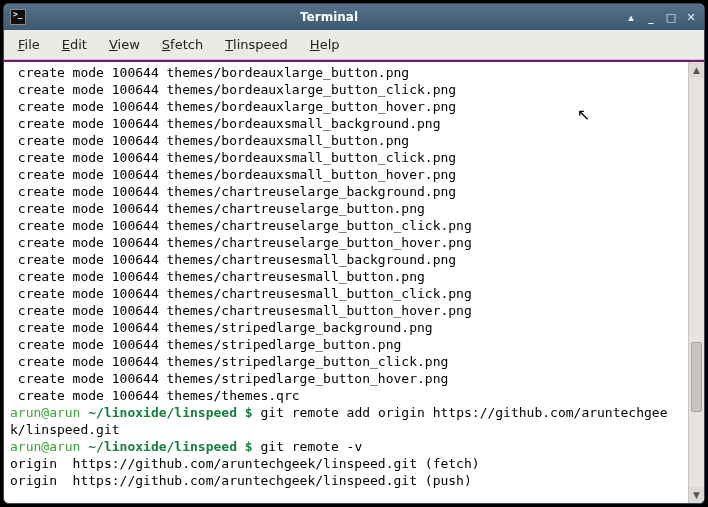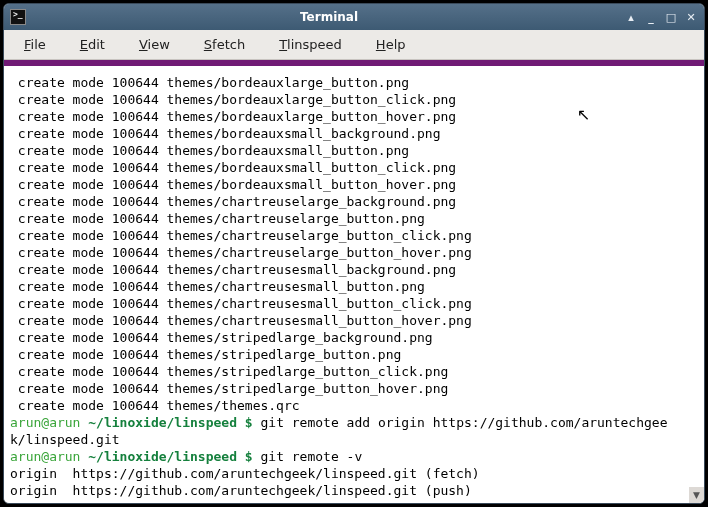--- a/index.html
+++ b/index.html
@@ -62,37 +62,36 @@
     font-size: 11px;
     color: #e8eef4;
     cursor: pointer;
   }
   .menubar {
     height: 30px;
     background: #eceae7;
     border-bottom: 1px solid #c8c4c0;
     display: flex;
     align-items: center;
-    padding: 0 10px;
-    gap: 14px;
+    padding: 0 4px;
+    gap: 2px;
     font-size: 13px;
     color: #222;
   }
   .menubar .menu-item {
     padding: 4px 10px;
     cursor: pointer;
   }
   .menubar .menu-item .ul { text-decoration: underline; }
   .term-wrap {
     flex: 1;
     display: flex;
     background: #fff;
-    border-top: 6px solid #701a75;
+    border-top: 2px solid #701a75;
     overflow: hidden;
-    align-items: flex-end;
   }
   .term {
     flex: 1;
     padding: 2px 6px 4px 6px;
     font-family: "DejaVu Sans Mono", "Liberation Mono", monospace;
     font-size: 13px;
     line-height: 17px;
     color: #000;
     white-space: pre-wrap;
     word-break: break-all;

